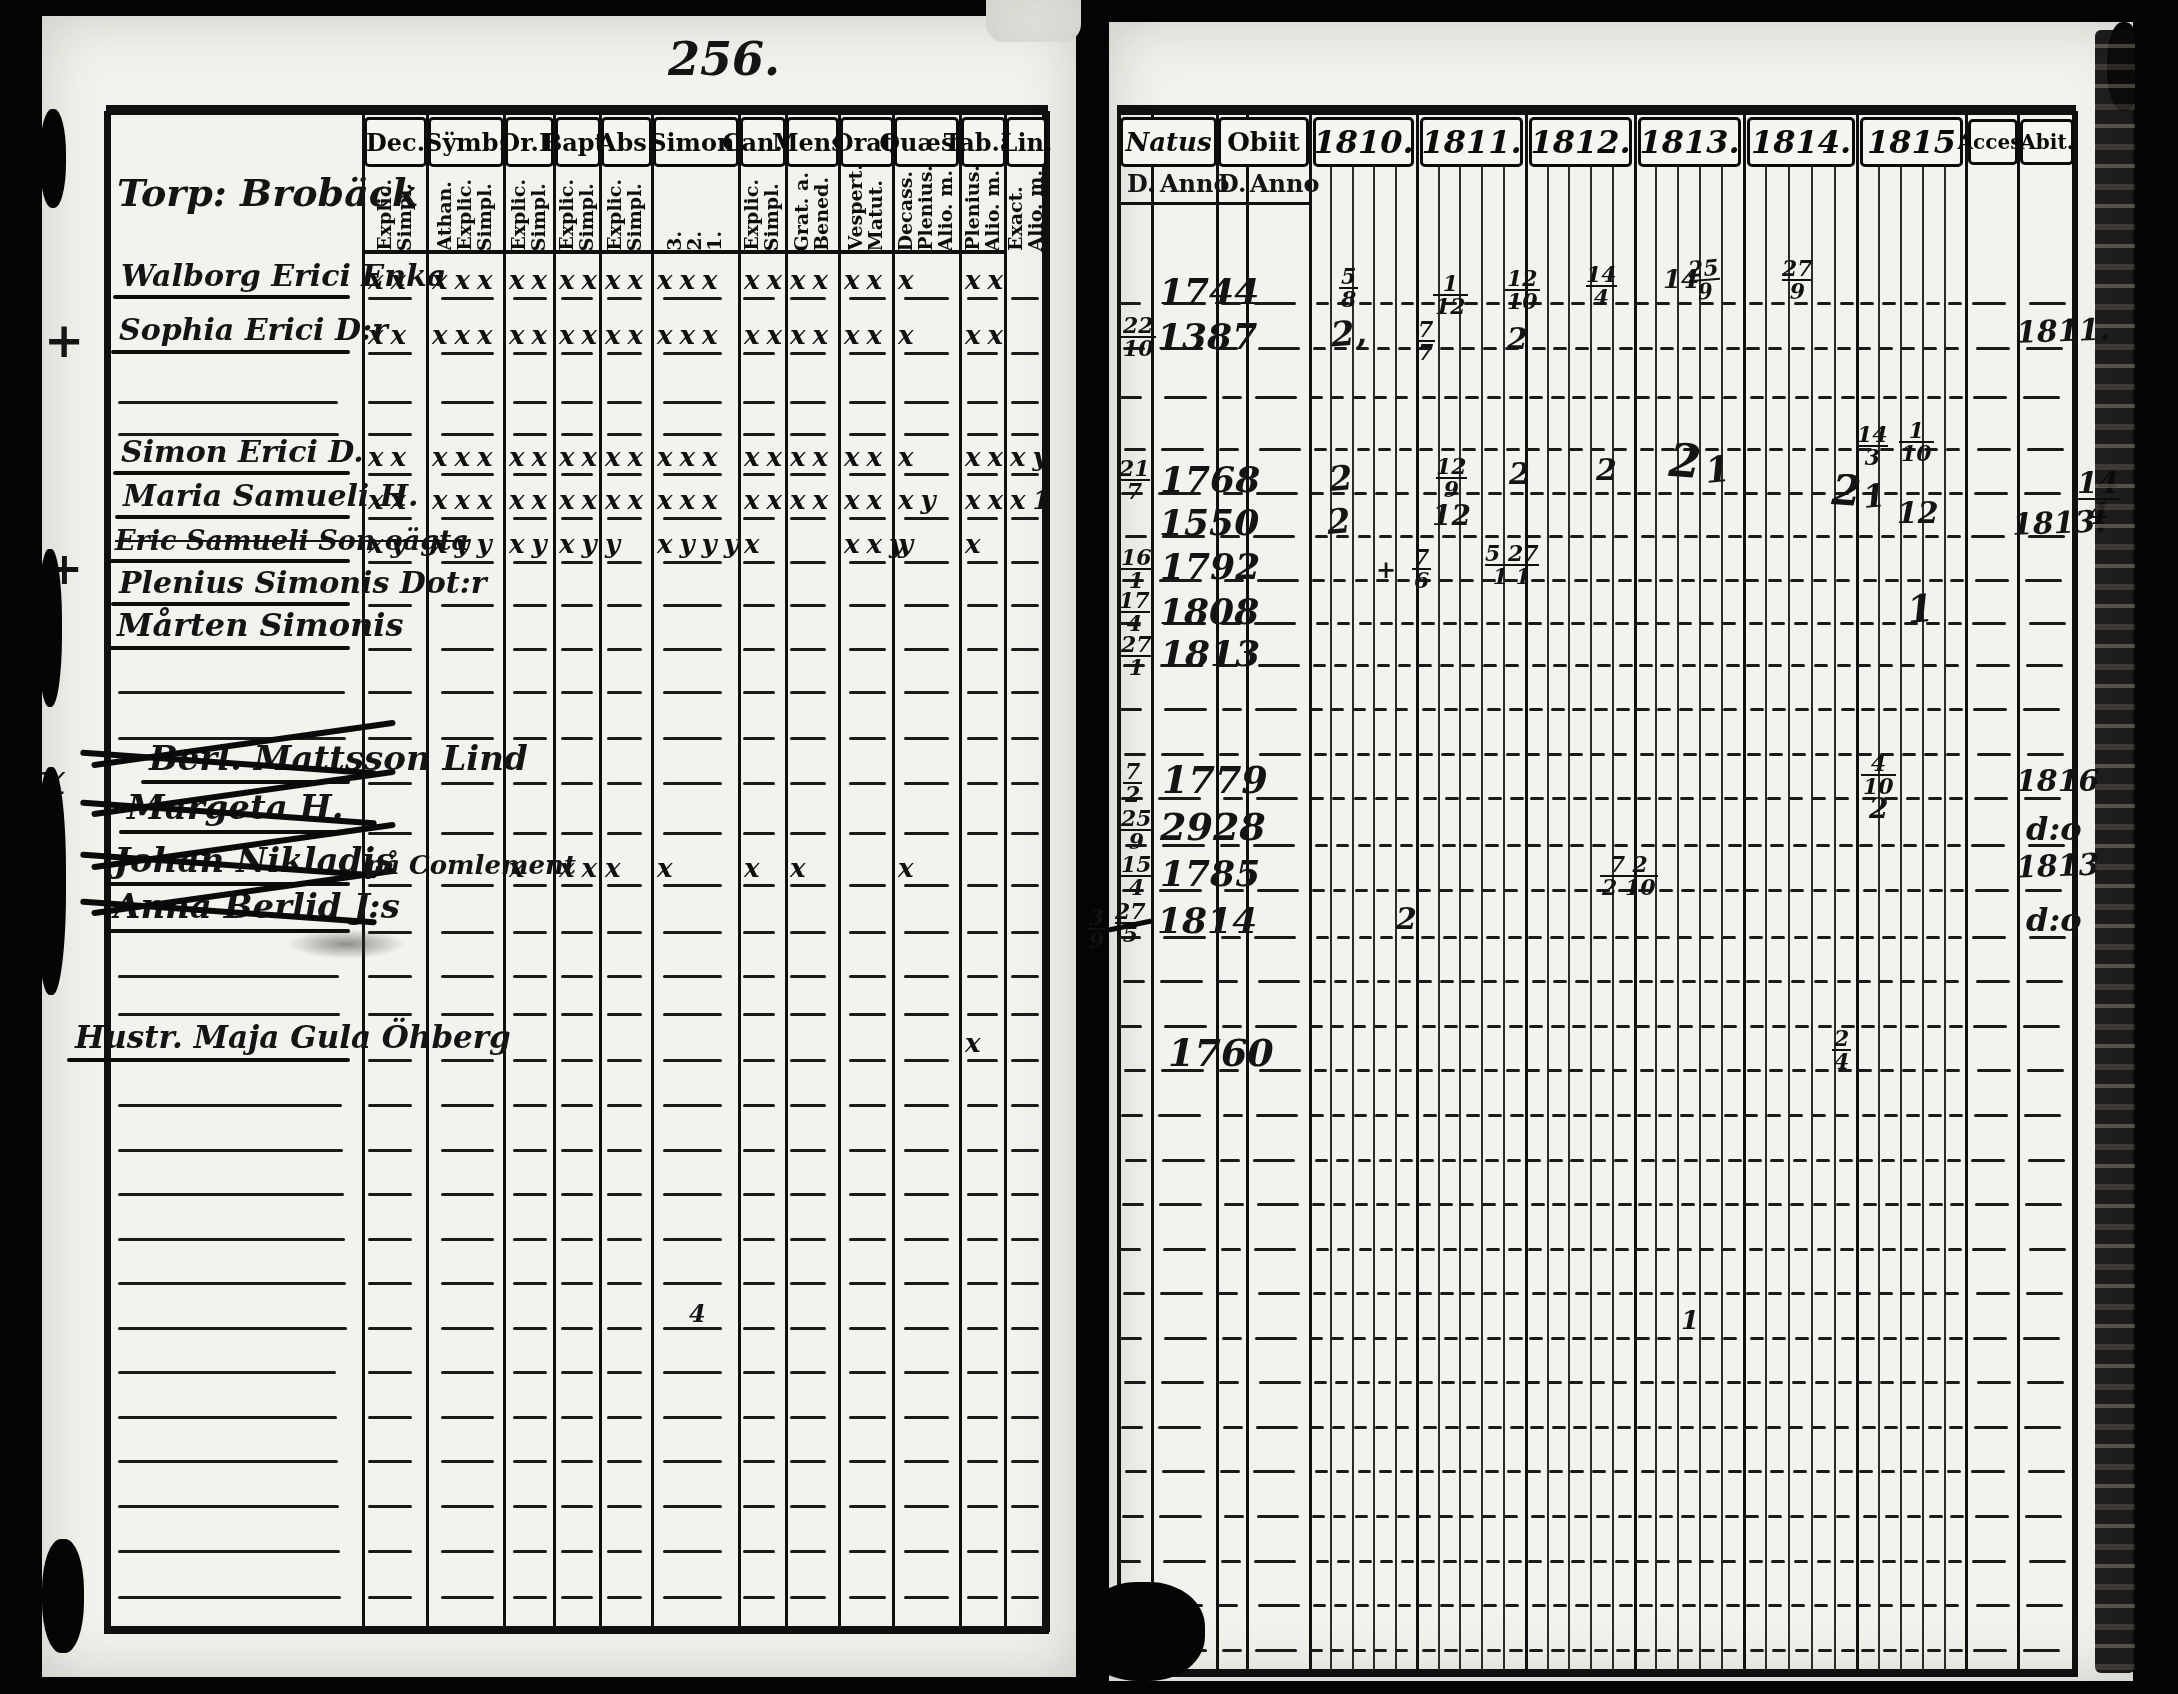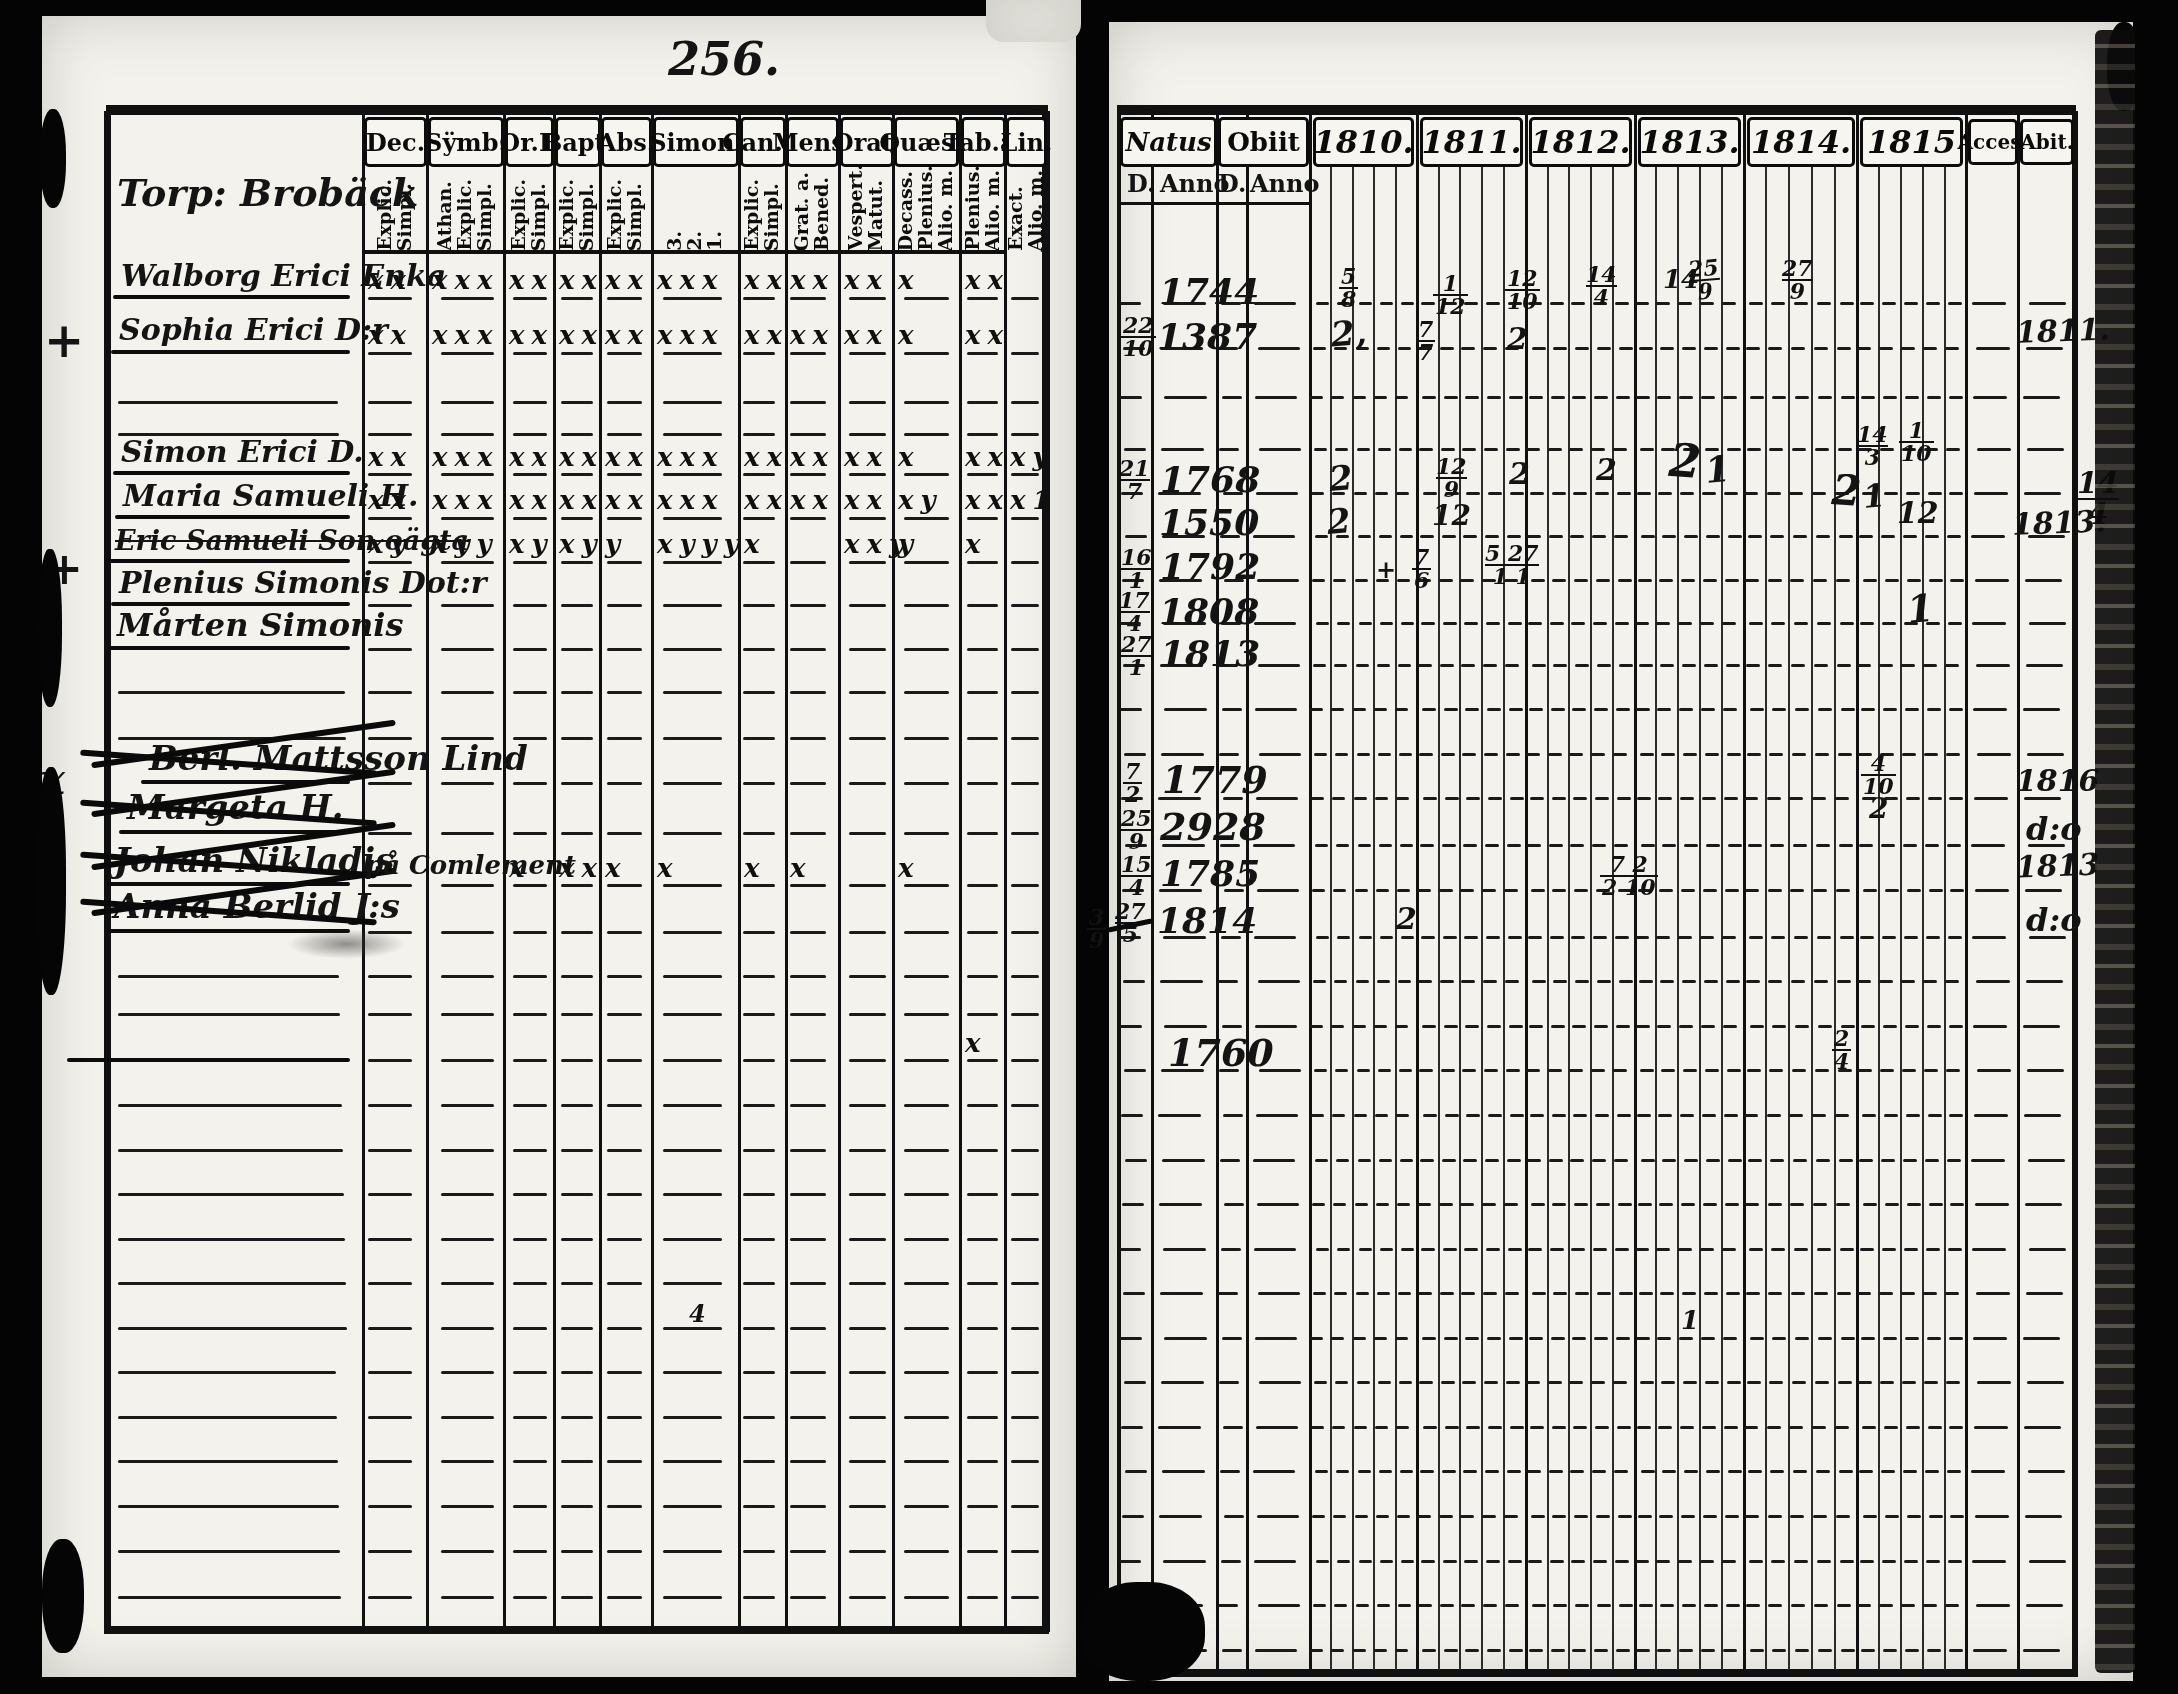--- a/index.html
+++ b/index.html
@@ -407,20 +407,21 @@
       <div class="dash" style="left: 471px; top: 997px; width: 34px;"></div>
       <div class="dash" style="left: 519px; top: 997px; width: 32px;"></div>
       <div class="dash" style="left: 565px; top: 997px; width: 35px;"></div>
       <div class="dash" style="left: 621px; top: 997px; width: 59px;"></div>
       <div class="dash" style="left: 701px; top: 997px; width: 32px;"></div>
       <div class="dash" style="left: 748px; top: 997px; width: 36px;"></div>
       <div class="dash" style="left: 807px; top: 997px; width: 37px;"></div>
       <div class="dash" style="left: 862px; top: 997px; width: 45px;"></div>
       <div class="dash" style="left: 925px; top: 997px; width: 31px;"></div>
       <div class="dash" style="left: 969px; top: 997px; width: 28px;"></div>
+      <div class="hand" style="left: 33px; top: 1003px; font-size: 31px;">Hustr. Maja Gula Öhberg</div>
       <div class="nameline" style="left: 25px; top: 1042px; width: 283px;"></div>
       <div class="dash" style="left: 326px; top: 1043px; width: 44px;"></div>
       <div class="dash" style="left: 399px; top: 1043px; width: 53px;"></div>
       <div class="dash" style="left: 471px; top: 1043px; width: 34px;"></div>
       <div class="dash" style="left: 519px; top: 1043px; width: 32px;"></div>
       <div class="dash" style="left: 565px; top: 1043px; width: 35px;"></div>
       <div class="dash" style="left: 621px; top: 1043px; width: 59px;"></div>
       <div class="dash" style="left: 701px; top: 1043px; width: 32px;"></div>
       <div class="dash" style="left: 748px; top: 1043px; width: 36px;"></div>
       <div class="dash" style="left: 807px; top: 1043px; width: 37px;"></div>

